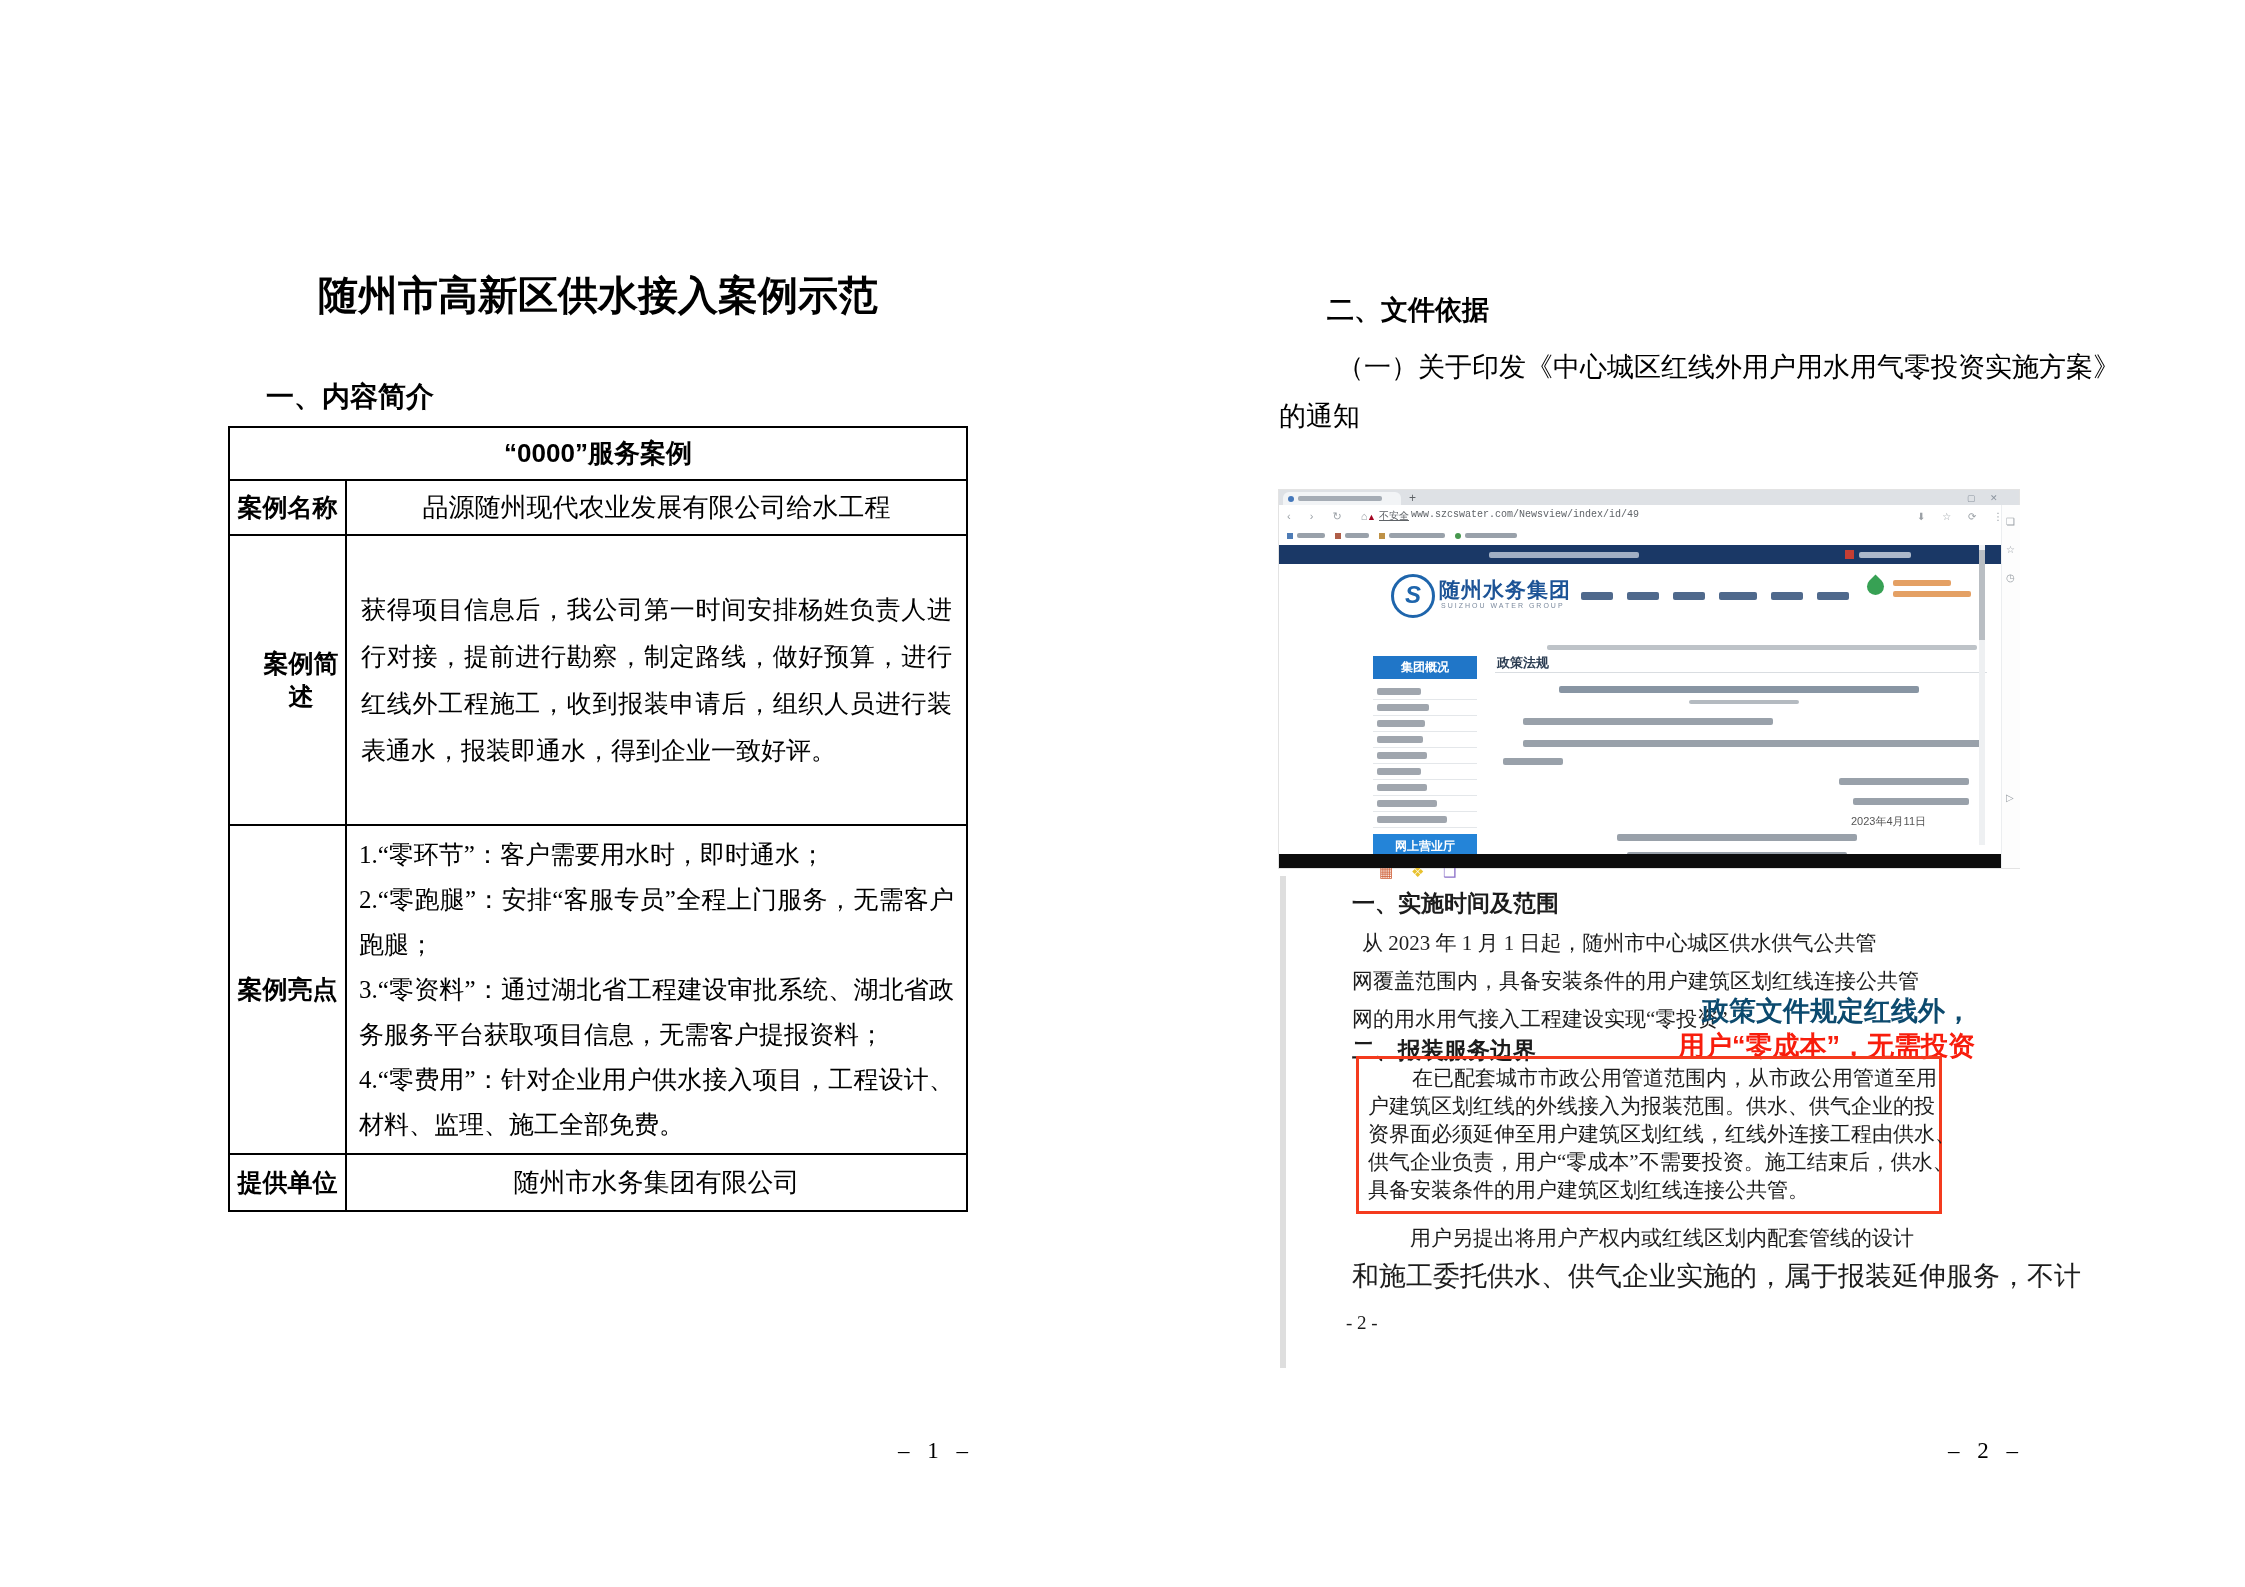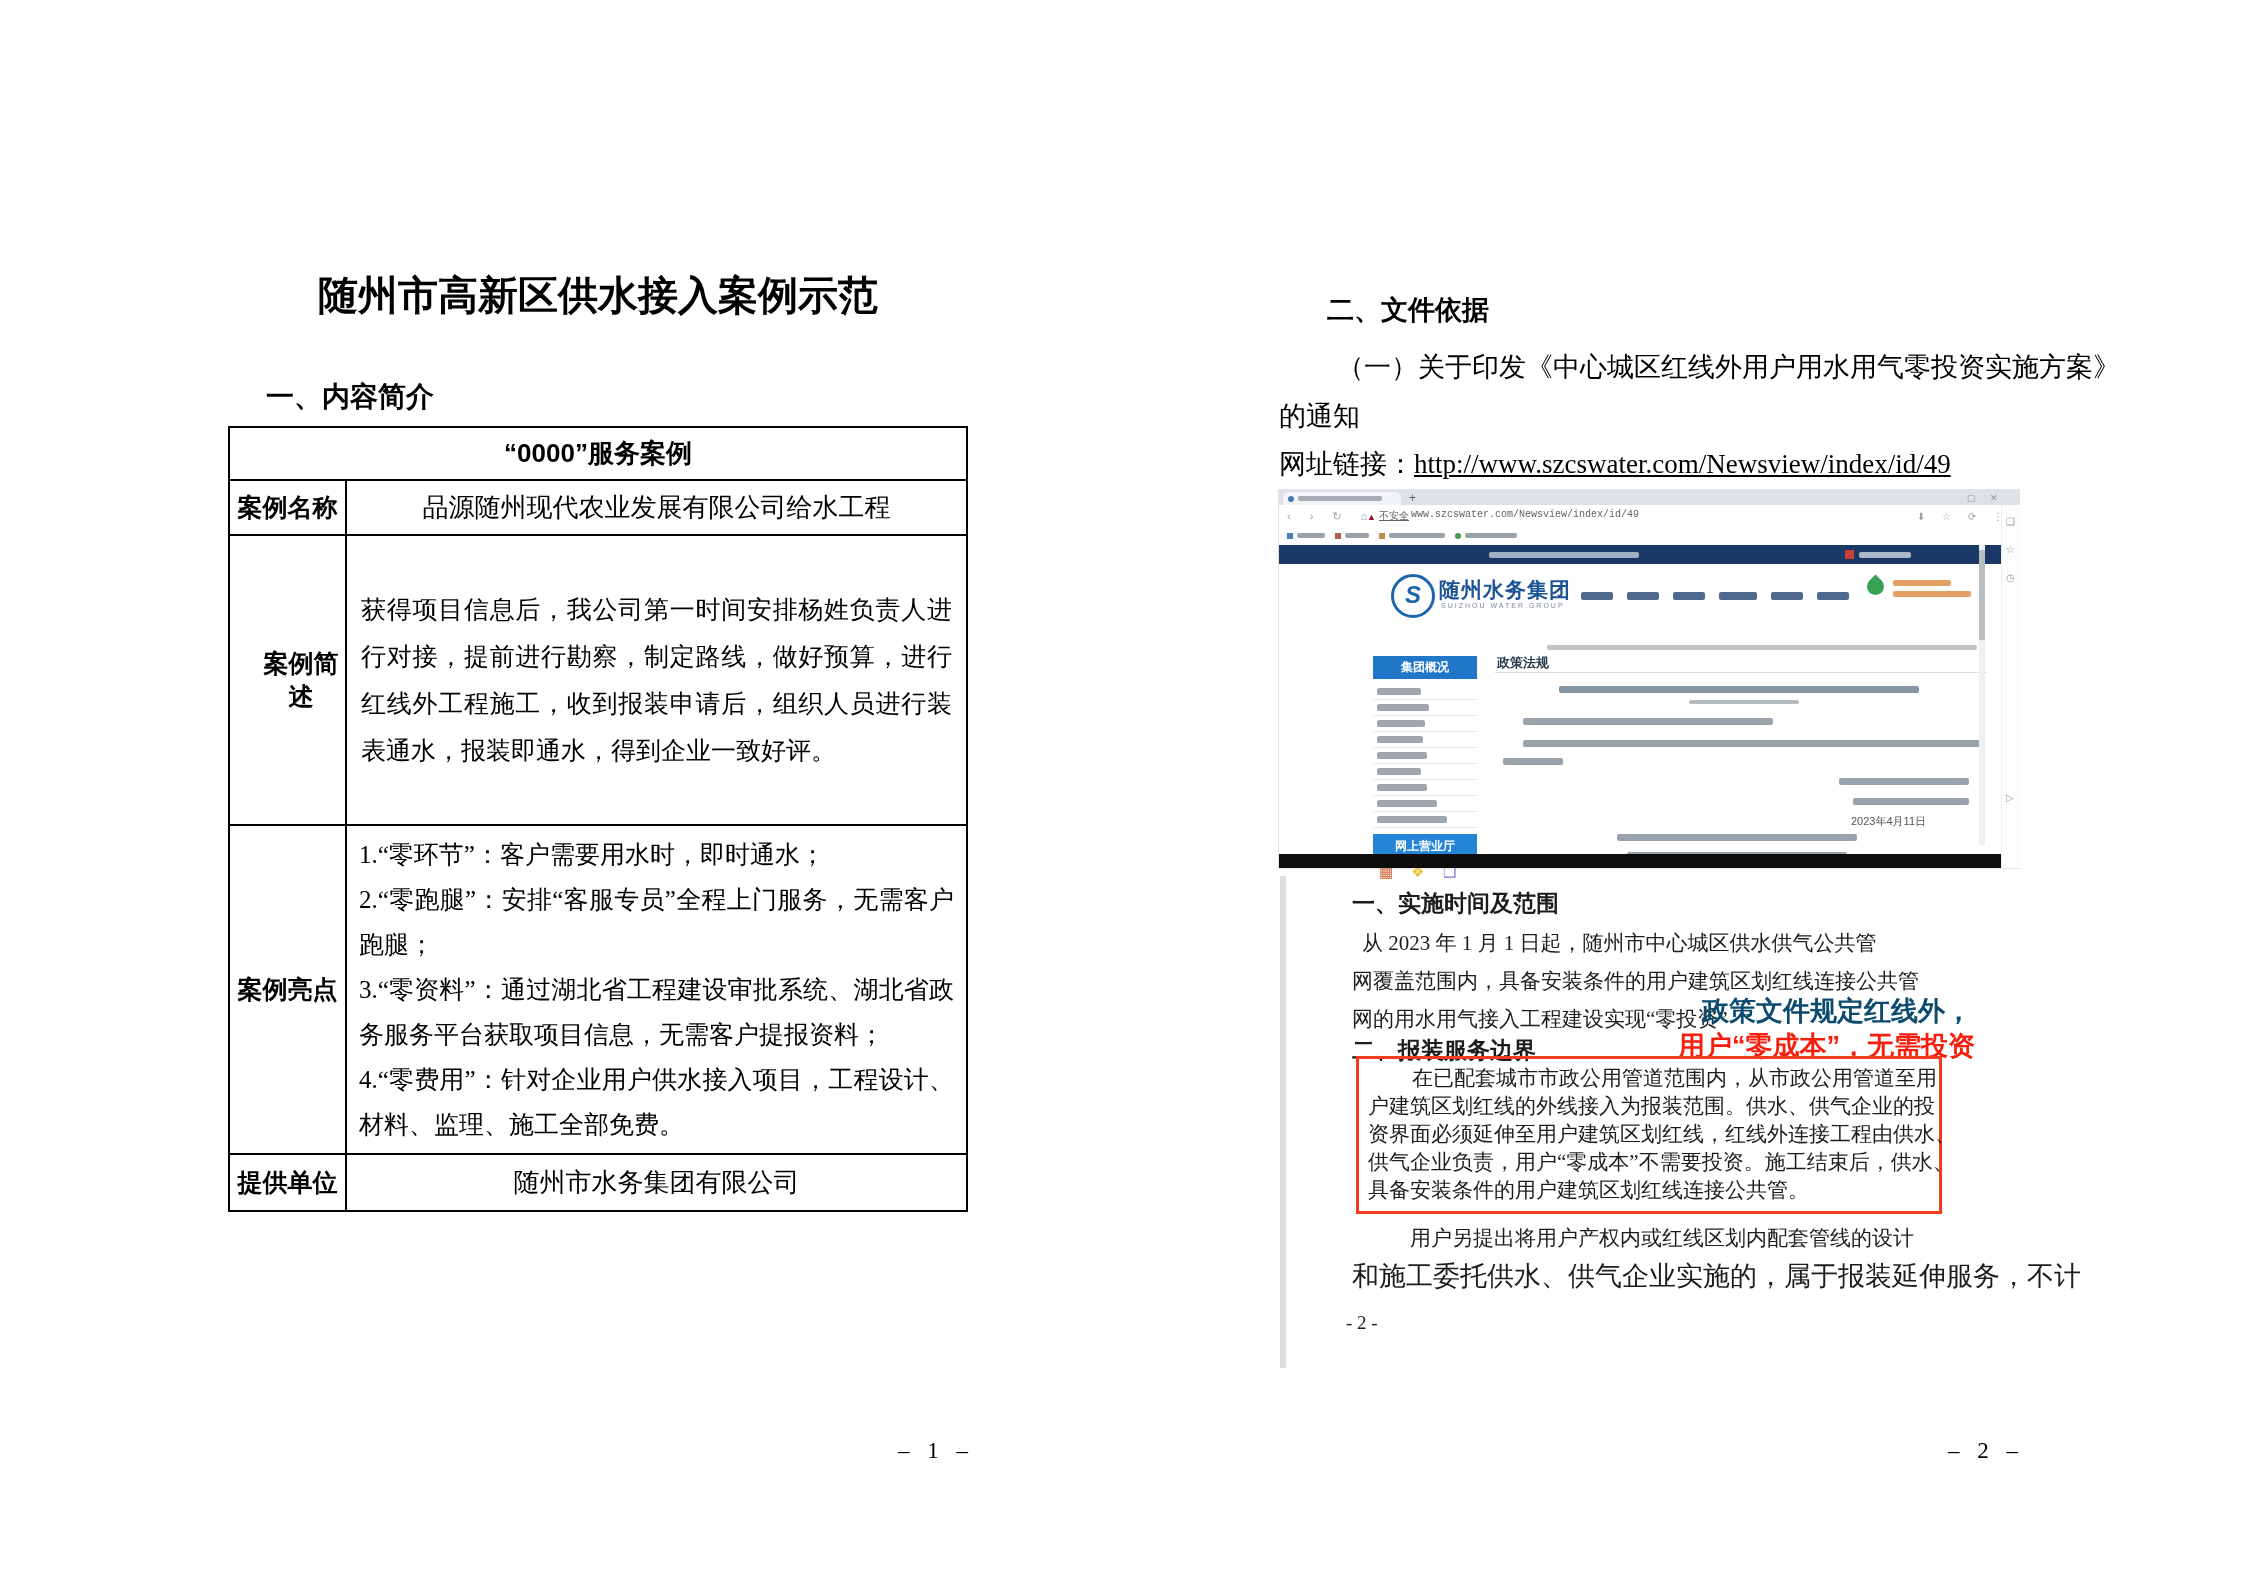--- a/index.html
+++ b/index.html
@@ -71,23 +71,20 @@
   </tbody>
     </table>
 
   <div class="abs serif" style="left:898px;top:1438px;font-size:23px;letter-spacing:6px;">– 1 –</div>
 
   <div class="abs sans bold" style="left:1327px;top:292px;font-size:27px;">二、文件依据</div>
 
   <div class="abs serif" style="left:1337px;top:349px;font-size:27px;white-space:nowrap;">（一）关于印发《中心城区红线外用户用水用气零投资实施方案》</div>
   <div class="abs serif" style="left:1279px;top:398px;font-size:27px;">的通知</div>
 
-  <div class="abs serif" style="left:1279px;top:446px;font-size:27px;white-space:nowrap;">
-    <span>网址链接：</span><span style="text-decoration:underline;">http://www.szcswater.com/Newsview/index/id/49</span>
-  </div>
 
   <div class="browser">
 
     <div style="left:0;top:0;width:740px;height:15px;background:#dee1e6;"></div>
     <div style="left:4px;top:2px;width:118px;height:13px;background:#f2f4f6;border-radius:6px 6px 0 0;"></div>
     <div style="left:9px;top:6px;width:6px;height:6px;border-radius:50%;background:#3f78c2;"></div>
     <div class="bar" style="left:19px;top:6px;width:84px;height:5px;background:#8a94a0;"></div>
     <div class="glyph" style="left:130px;top:1px;color:#5f6368;font-size:12px;">+</div>
     <div class="glyph" style="left:688px;top:1px;color:#8a94a0;font-size:9px;letter-spacing:6px;">▢ ✕</div>
 

